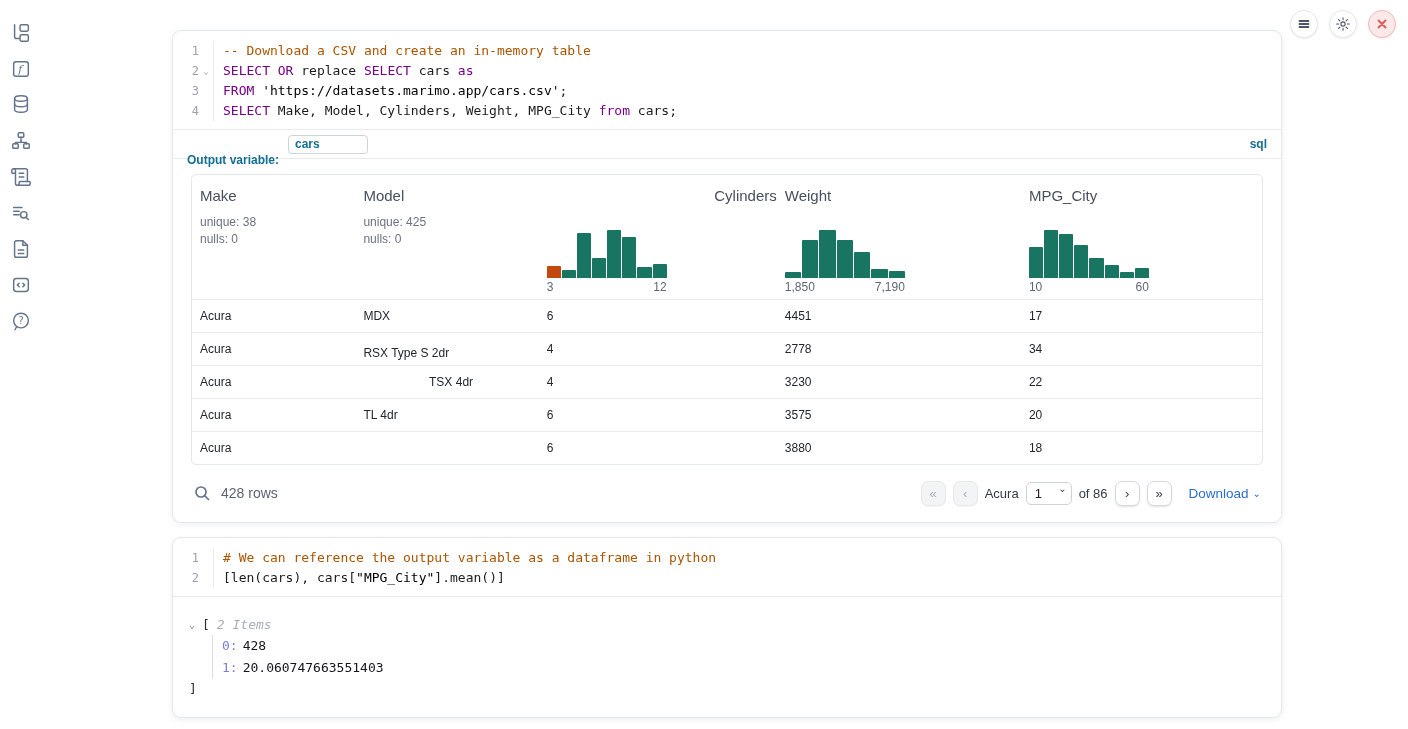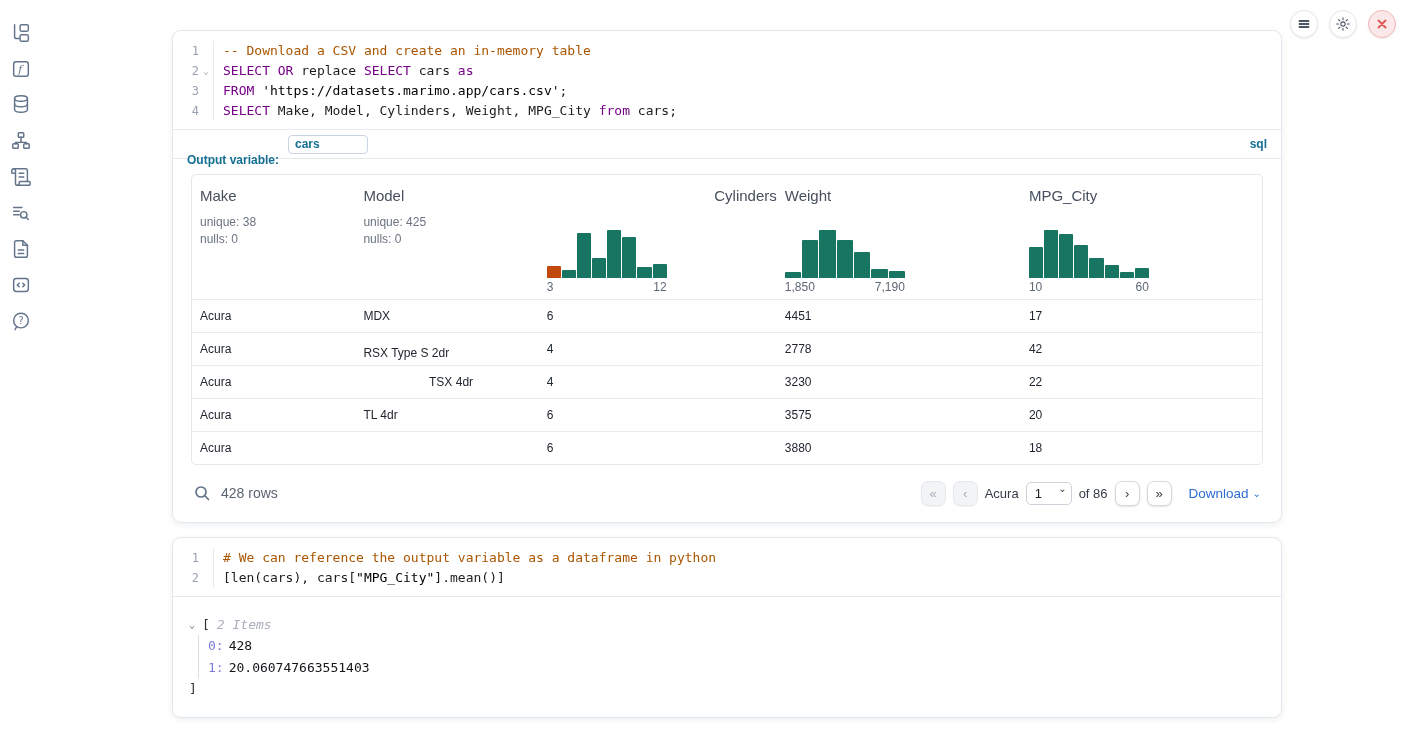--- a/index.html
+++ b/index.html
@@ -82,21 +82,21 @@
   .download-link { margin-left:10px; font-size:13.5px; color:#2b6cd4; cursor:pointer; display:flex;
                    align-items:center; gap:4px; }
   .download-chevron { font-size:10px; color:#2b6cd4; }
 
   
   .tree-area { padding:16px 20px 18px 16px; font-family:"DejaVu Sans Mono", monospace; font-size:13px; }
   .tree-line1 { display:flex; align-items:center; height:22px; }
   .tree-chevron { color:#6b7280; font-size:10px; width:13px; cursor:pointer; }
   .tree-bracket { color:#2b2f36; }
   .tree-items { color:#a9aeb8; font-style:italic; margin-left:7px; }
-  .tree-body { margin-left:9px; border-left:1px solid #dadfe5; padding-left:9px; }
+  .tree-body { margin-left:23px; border-left:1px solid #dadfe5; padding-left:9px; }
   .tree-entry { height:22px; line-height:22px; }
   .tree-key { color:#7c7cd8; }
   .tree-val { color:#14161a; margin-left:5px; }
   .tree-close { height:20px; line-height:20px; color:#2b2f36; }
 </style>
 </head>
 <body>
 
 <div class="sidebar">
   <div class="side-icon" style="top:22px">
@@ -279,21 +279,21 @@
             <div class="td" style="width: 184px;">MDX</div>
             <div class="td" style="width: 239px;">6</div>
             <div class="td" style="width: 245px;">4451</div>
             <div class="td" style="width: 242px;">17</div>
           </div>
           <div class="tr">
             <div class="td" style="width: 164px;">Acura</div>
             <div class="td" style="width: 184px; margin-top: 8px;">RSX Type S 2dr</div>
             <div class="td" style="width: 239px;">4</div>
             <div class="td" style="width: 245px;">2778</div>
-            <div class="td" style="width: 242px;">42</div>
+            <div class="td" style="width: 242px;">34</div>
           </div>
           <div class="tr">
             <div class="td" style="width: 164px;">Acura</div>
             <div class="td" style="width: 184px; text-align: center;">TSX 4dr</div>
             <div class="td" style="width: 239px;">4</div>
             <div class="td" style="width: 245px;">3230</div>
             <div class="td" style="width: 242px;">22</div>
           </div>
           <div class="tr">
             <div class="td" style="width: 164px;">Acura</div>

